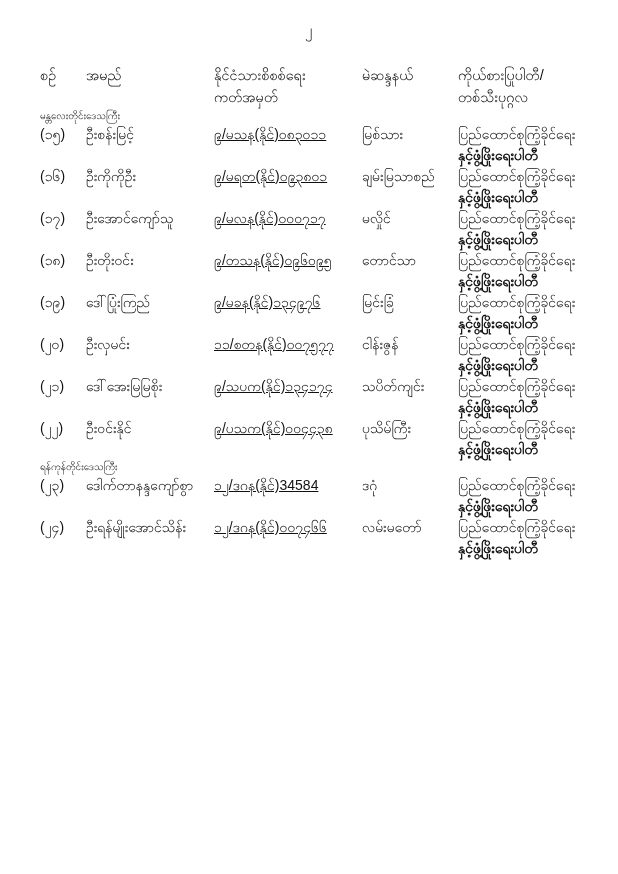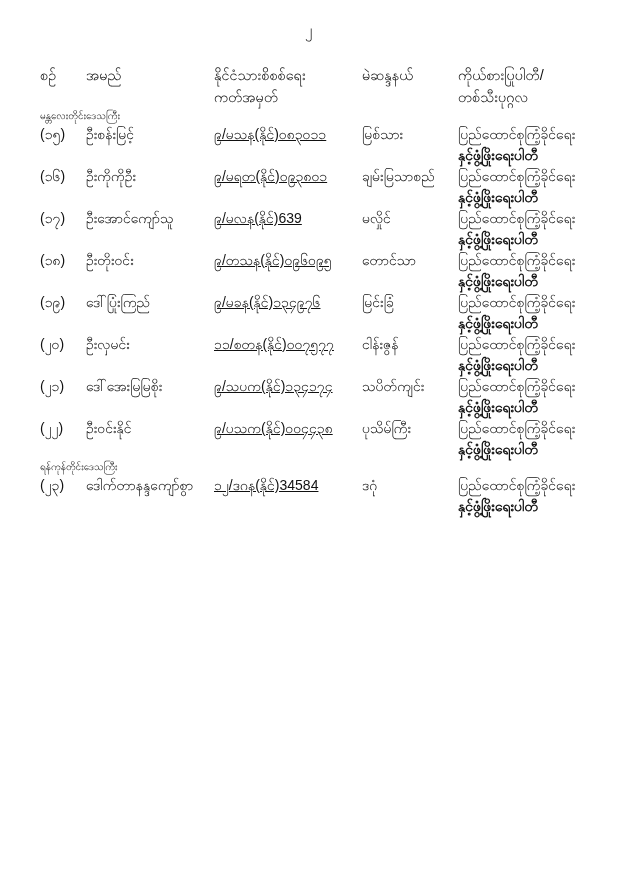--- a/index.html
+++ b/index.html
@@ -128,21 +128,21 @@
         <td class="cell-const">ချမ်းမြသာစည်</td>
         <td class="cell-party">
           <span class="party-l1">ပြည်ထောင်စုကြံ့ခိုင်ရေး</span>
           <span class="party-l2">နှင့်ဖွံ့ဖြိုးရေးပါတီ</span>
         </td>
       </tr>
 
       <tr class="data-row">
         <td class="cell-no">(၁၇)</td>
         <td class="cell-name">ဦးအောင်ကျော်သူ</td>
-        <td class="cell-nrc">၉/မလန(နိုင်)639</td>
+        <td class="cell-nrc">၉/မလန(နိုင်)၀၀၀၇၁၇</td>
         <td class="cell-const">မလှိုင်</td>
         <td class="cell-party">
           <span class="party-l1">ပြည်ထောင်စုကြံ့ခိုင်ရေး</span>
           <span class="party-l2">နှင့်ဖွံ့ဖြိုးရေးပါတီ</span>
         </td>
       </tr>
 
       <tr class="data-row">
         <td class="cell-no">(၁၈)</td>
         <td class="cell-name">ဦးတိုးဝင်း</td>
@@ -206,17 +206,27 @@
         <td class="cell-no">(၂၃)</td>
         <td class="cell-name">ဒေါက်တာနန္ဒကျော်စွာ</td>
         <td class="cell-nrc">၁၂/ဒဂန(နိုင်)34584</td>
         <td class="cell-const">ဒဂုံ</td>
         <td class="cell-party">
           <span class="party-l1">ပြည်ထောင်စုကြံ့ခိုင်ရေး</span>
           <span class="party-l2">နှင့်ဖွံ့ဖြိုးရေးပါတီ</span>
         </td>
       </tr>
 
+      <tr class="data-row">
+        <td class="cell-no">(၂၄)</td>
+        <td class="cell-name">ဦးရန်မျိုးအောင်သိန်း</td>
+        <td class="cell-nrc">၁၂/ဒဂန(နိုင်)၀၀၇၄၆၆</td>
+        <td class="cell-const">လမ်းမတော်</td>
+        <td class="cell-party">
+          <span class="party-l1">ပြည်ထောင်စုကြံ့ခိုင်ရေး</span>
+          <span class="party-l2">နှင့်ဖွံ့ဖြိုးရေးပါတီ</span>
+        </td>
+      </tr>
 
     </tbody>
   </table>
 
 </div>
 
 </body></html>

